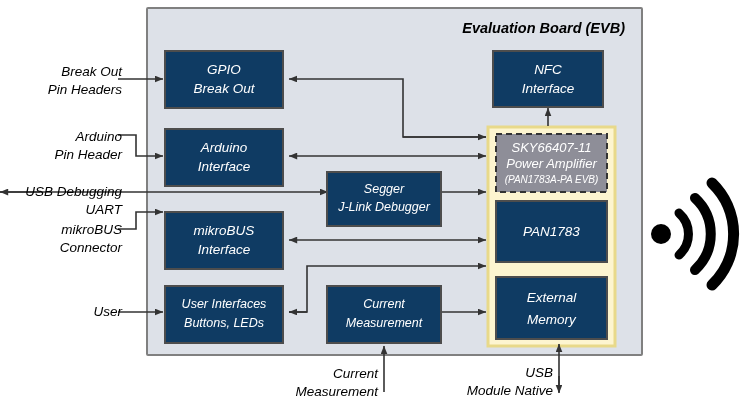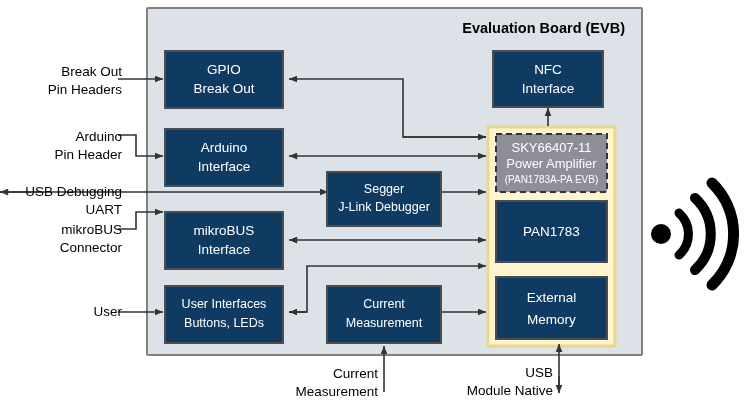--- a/index.html
+++ b/index.html
@@ -1,18 +1,18 @@
 <!DOCTYPE html>
 <html><head>
 <meta charset="utf-8">
 <style>
   html,body{margin:0;padding:0;background:#ffffff;}
   body{width:750px;height:404px;overflow:hidden;
        font-family:"Liberation Sans","DejaVu Sans",sans-serif;}
-  #stage{position:relative;width:750px;height:404px;}
+  #stage{position:relative;width:750px;height:404px;font-style:italic;}
   svg{display:block;}
   .blkText{fill:#ffffff;font-family:"Liberation Sans","DejaVu Sans",sans-serif;
            font-size:13.5px;text-anchor:middle;dominant-baseline:middle;}
   .blkTextSm{fill:#ffffff;font-family:"Liberation Sans","DejaVu Sans",sans-serif;
            font-size:12.5px;text-anchor:middle;dominant-baseline:middle;}
   .paText{fill:#ffffff;font-family:"Liberation Sans","DejaVu Sans",sans-serif;
            font-size:13px;text-anchor:middle;dominant-baseline:middle;}
   .paTextSm{fill:#ffffff;font-family:"Liberation Sans","DejaVu Sans",sans-serif;
            font-size:10px;text-anchor:middle;dominant-baseline:middle;}
   .boardTitle{fill:#000000;font-family:"Liberation Sans","DejaVu Sans",sans-serif;

